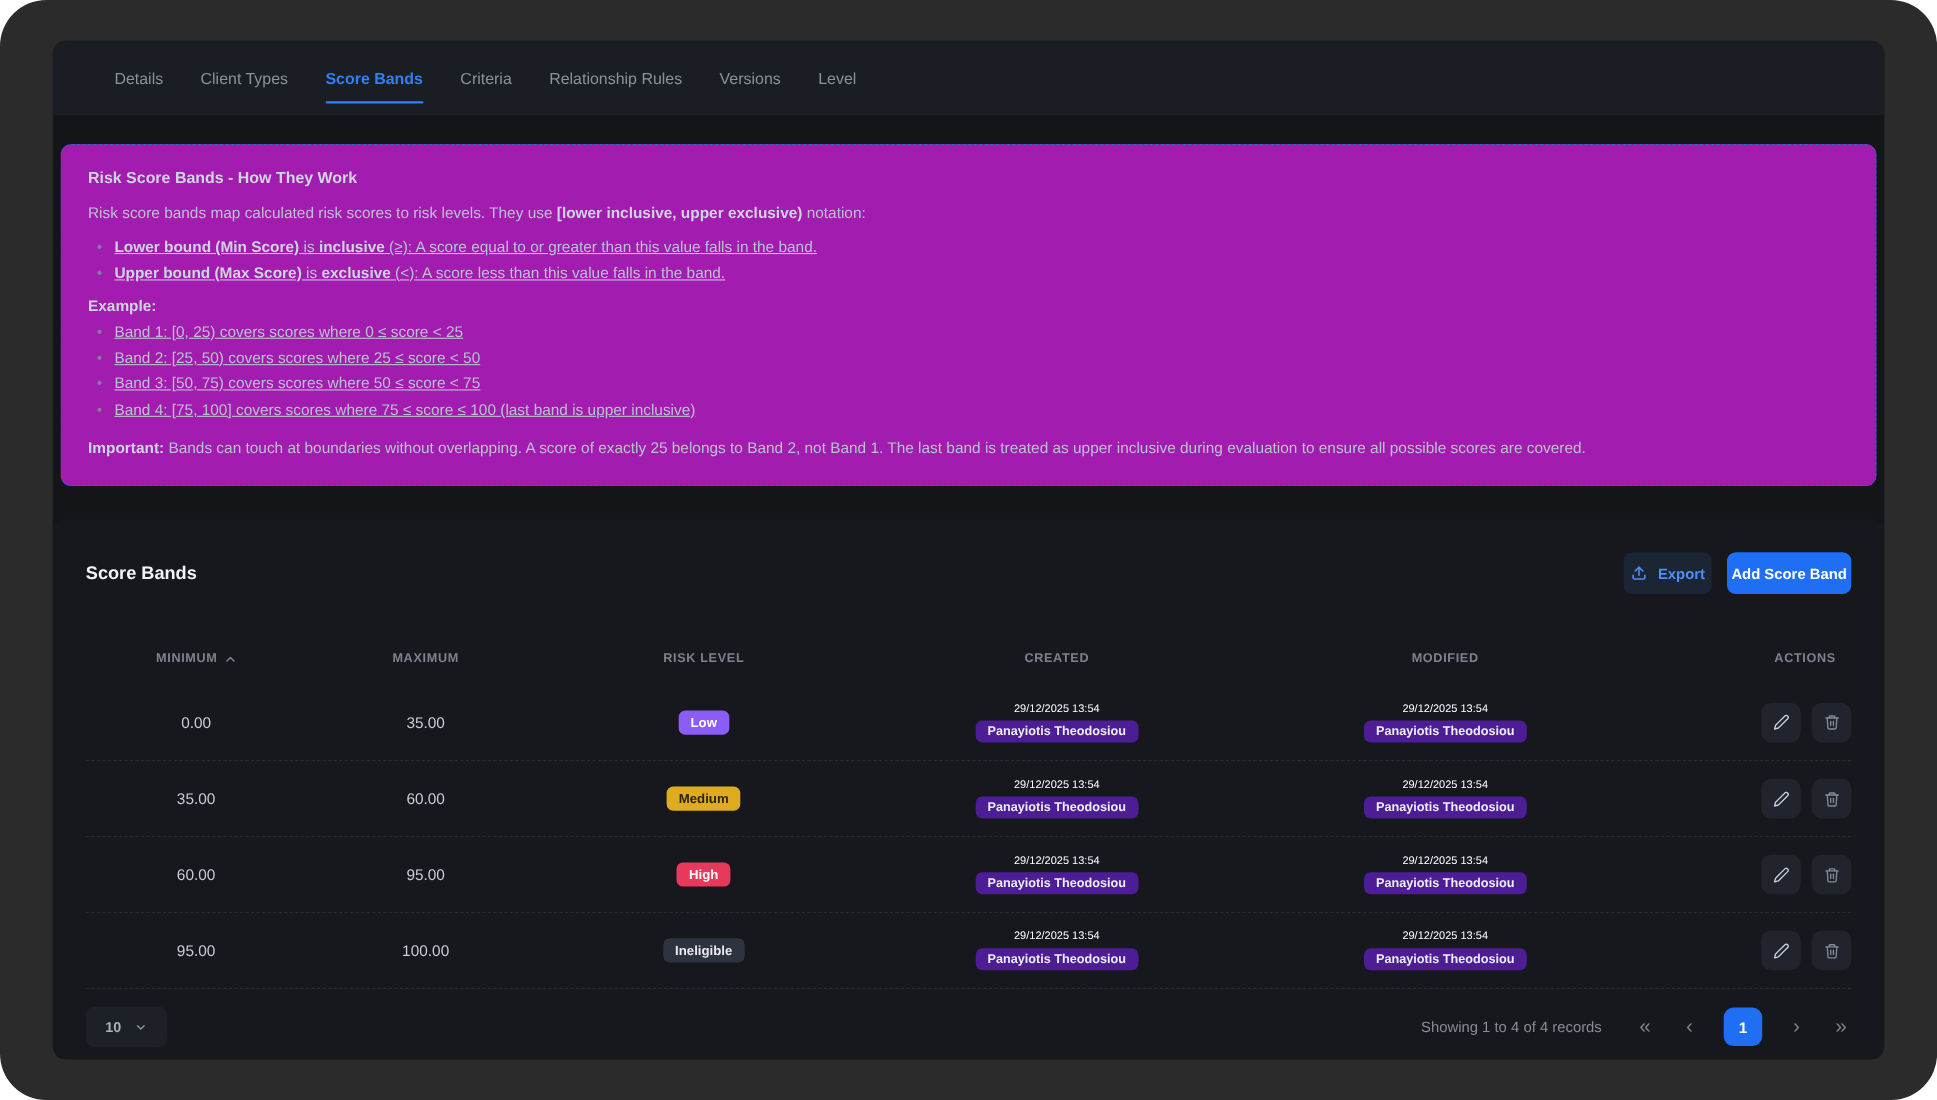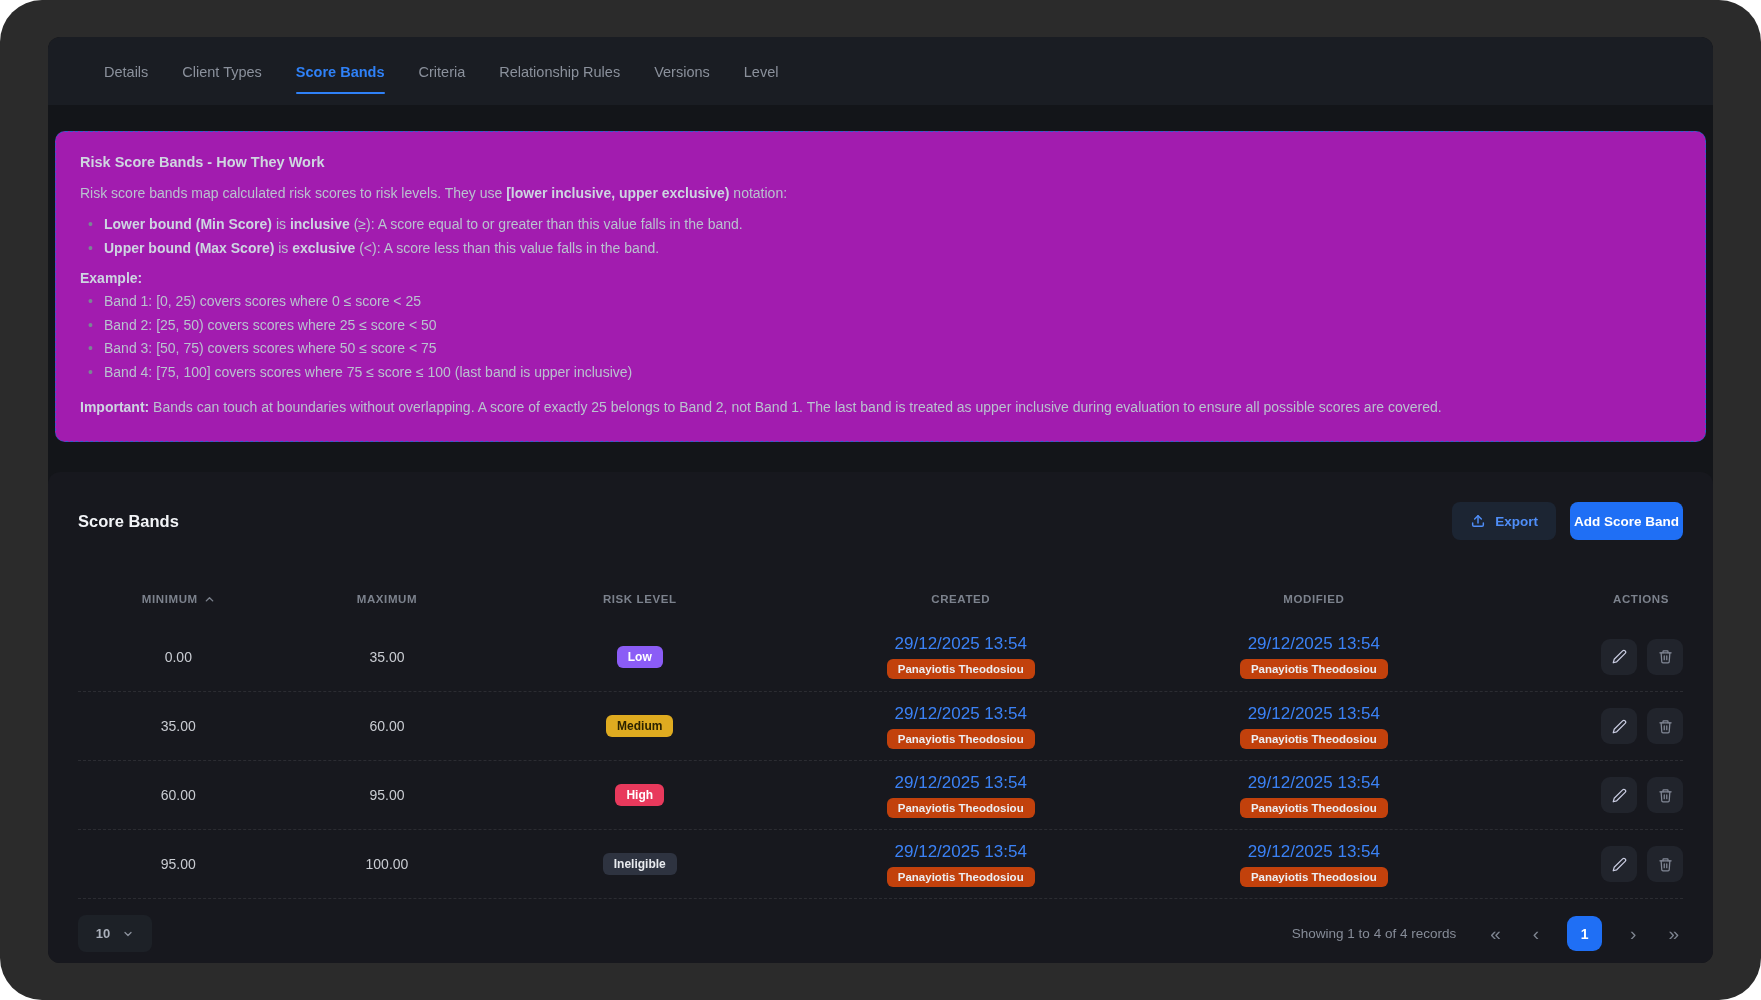--- a/index.html
+++ b/index.html
@@ -51,21 +51,21 @@
     background: #a21caf;
     border: 1px dashed #2d63c8;
     border-radius: 10px;
     padding: 22px 24px 24px 24px;
     color: #b9c2cf;
     font-size: 14px;
   }
   .info-title { font-weight: 700; color: #cfd6e0; font-size: 14.5px; margin-bottom: 15px; }
   .info-intro { margin-bottom: 14px; }
   .info-panel b { color: #cdd5e1; }
-  ul.info-list { list-style: none; margin: 0 0 2px 8px; }
+  ul.info-list { list-style: none; margin: 0 0 2px 8px; text-decoration: underline; }
   ul.info-list li {
     padding-left: 16px; position: relative;
     line-height: 19.5px; margin-bottom: 4px;
   }
   ul.info-list li::before {
     content: "•"; position: absolute; left: 0; top: 0; color: #7a8594;
   }
   .info-example-label { font-weight: 700; color: #cdd5e1; margin: 12px 0 6px 0; }
   .info-important { margin-top: 16px; line-height: 19px; }
   
@@ -78,21 +78,21 @@
   .card-header {
     display: flex; align-items: center; justify-content: space-between;
     padding: 30px 30px 24px 30px;
   }
   .card-title { color: #f2f4f7; font-size: 16.5px; font-weight: 700; }
   .header-actions { display: flex; gap: 14px; align-items: center; }
   .btn {
     border: none; cursor: pointer; border-radius: 8px;
     font-family: inherit; font-size: 13.5px; font-weight: 700;
     display: flex; align-items: center; gap: 9px;
-    height: 38px; padding: 0 18px;
+    height: 38px; padding: 0 6px;
   }
   .btn-export { background: #1c2533; color: #4f8ef8; }
   .btn-primary { background: #1f6ff5; color: #ffffff; padding: 0 4px; }
   
   .tbl { padding: 0 30px; }
   .tr {
     display: grid;
     grid-template-columns: 12.5% 13.5% 18% 22% 22% auto;
     align-items: center;
   }
@@ -106,23 +106,23 @@
   .th.actions-col { justify-content: flex-end; cursor: default; padding-right: 14px; }
   .data-row { height: 69px; }
   .data-row + .data-row, .foot-sep { border-top: 1px dashed rgba(255,255,255,0.09); }
   .td { text-align: center; color: #c9ccd2; font-size: 14px; }
   .td.actions-cell { display: flex; justify-content: flex-end; gap: 10px; }
   .badge {
     display: inline-block;
     font-size: 12px; font-weight: 700;
     padding: 4px 11px; border-radius: 6px;
   }
-  .stamp-date { color: #3b82f6; font-size: 17px; margin-bottom: 5px; }
+  .stamp-date { color: #ffffff; font-size: 10px; margin-bottom: 5px; }
   .chip {
-    display: inline-block; background: #c2410c; color: #eceef2;
+    display: inline-block; background: #4c1d95; color: #eceef2;
     font-size: 11.5px; font-weight: 700;
     padding: 4px 11px; border-radius: 6px;
   }
   .icon-btn {
     width: 36px; height: 36px; border: none; cursor: pointer;
     border-radius: 9px; background: #21242c;
     display: flex; align-items: center; justify-content: center;
   }
   
   .card-footer {

